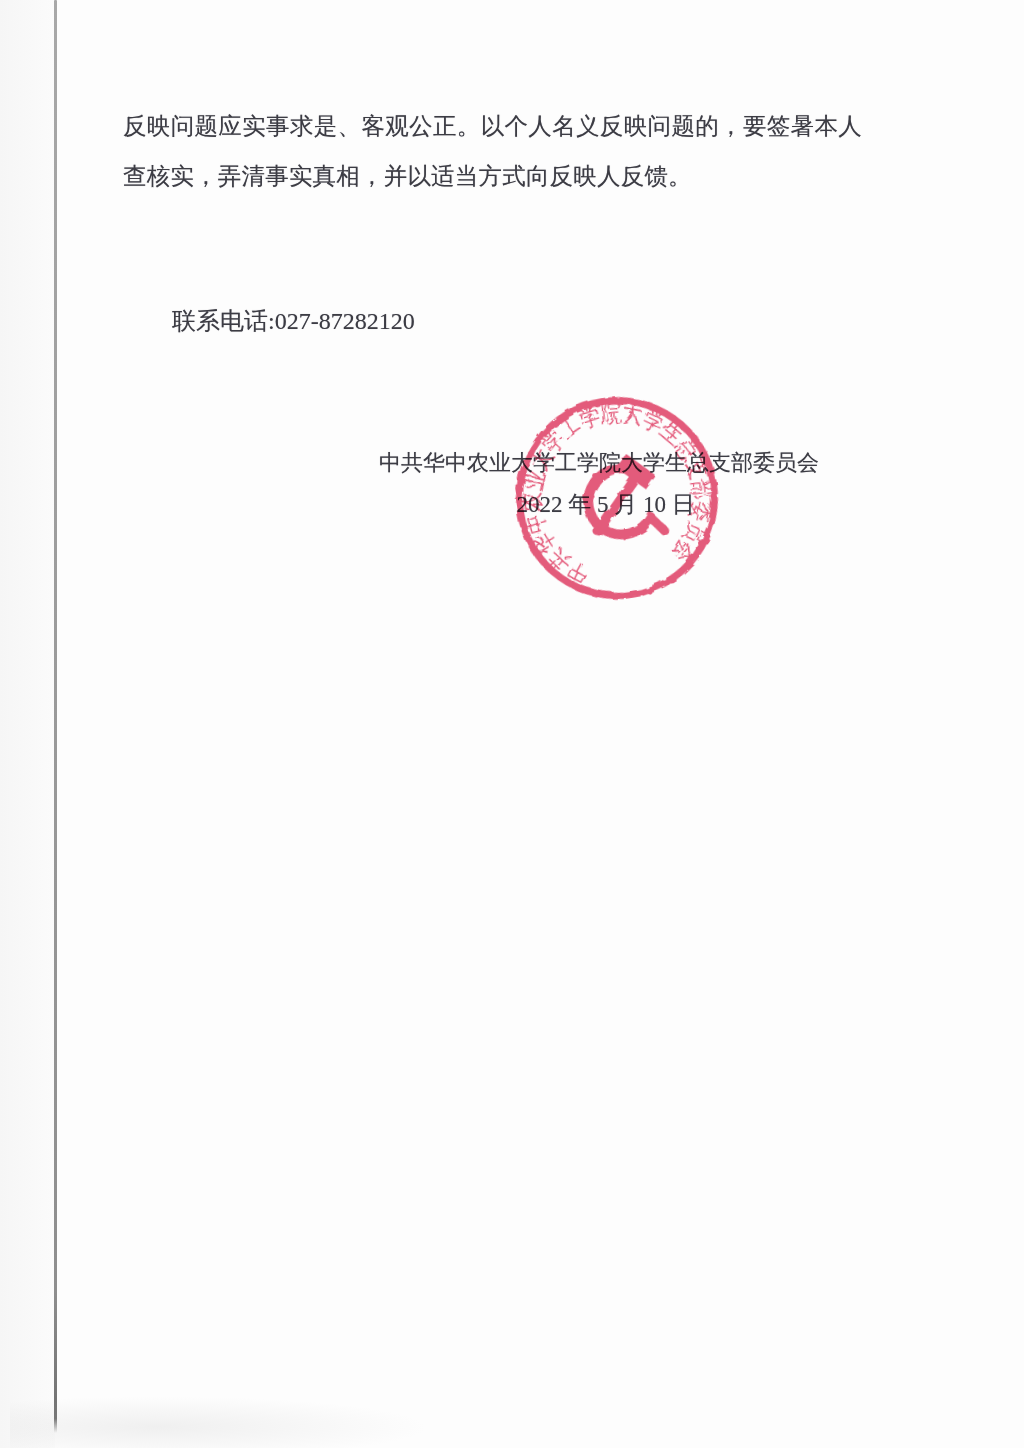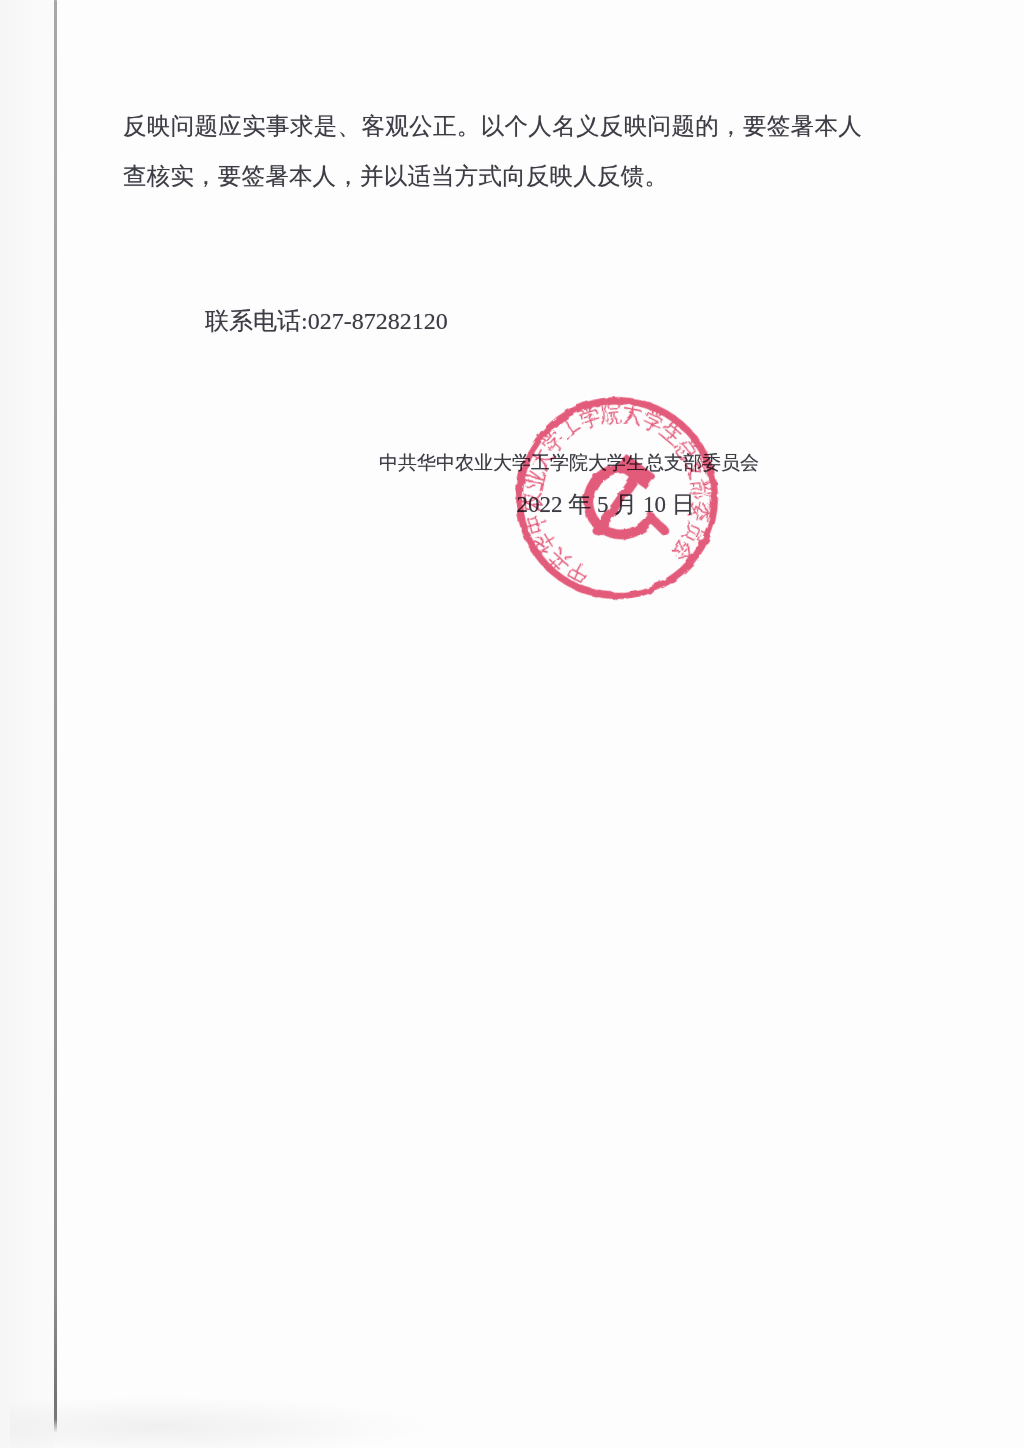--- a/index.html
+++ b/index.html
@@ -36,25 +36,25 @@
     font-size: 23.5px; letter-spacing: 0.2px;
   }
   .body-text .line { height: 49.5px; line-height: 49.5px; white-space: nowrap; }
   .body-text .line.justify {
     white-space: normal;
     text-align: justify;
     text-align-last: justify;
   }
 
   .contact { position: absolute; left: 172px; top: 297px; font-size: 24px; }
-  .contact .line { height: 48px; line-height: 48px; margin-left: 33px; }
+  .contact .line { height: 48px; line-height: 48px; }
 
   .signature {
     position: absolute; left: 379px; top: 449px;
-    font-size: 19px; letter-spacing: 0px; line-height: 27px; white-space: nowrap;
+    font-size: 22px; letter-spacing: 0px; line-height: 27px; white-space: nowrap;
   }
   .date {
     position: absolute; left: 508px; top: 491px; width: 195px;
     font-size: 23px; text-align: center; line-height: 28px; white-space: nowrap;
   }
 
   .seal {
     position: absolute; left: 505px; top: 386px; width: 224px; height: 224px;
     transform: rotate(-9deg);
     mix-blend-mode: multiply;
@@ -67,21 +67,21 @@
 <body>
 
 <div class="page">
 
   <div class="edge-tint"></div>
   <div class="scan-line"></div>
   <div class="smudge"></div>
 
   <div class="body-text ink">
     <div class="line justify">反映问题应实事求是、客观公正。以个人名义反映问题的，要签暑本人</div>
-    <div class="line">查核实，要签暑本人，并以适当方式向反映人反馈。</div>
+    <div class="line">查核实，弄清事实真相，并以适当方式向反映人反馈。</div>
   </div>
 
   <div class="contact ink">
     <div class="line">联系电话:027-87282120</div>
   </div>
 
   <div class="signature ink">中共华中农业大学工学院大学生总支部委员会</div>
   <div class="date ink">2022 年 5 月 10 日</div>
 
   <div class="seal">

